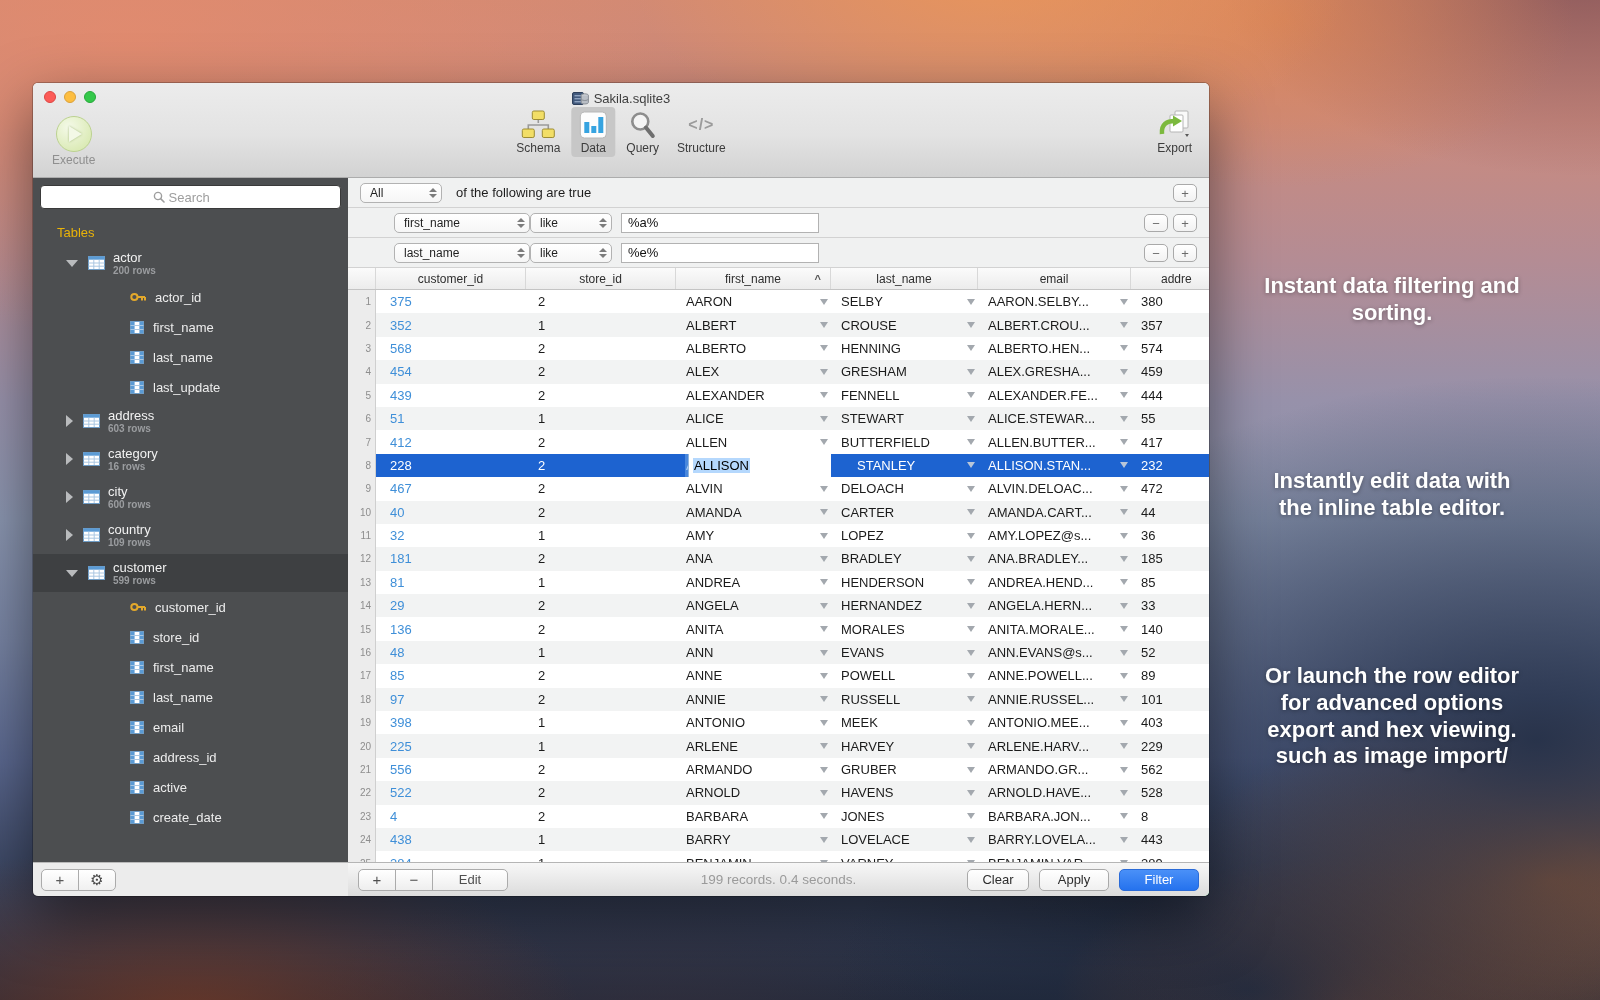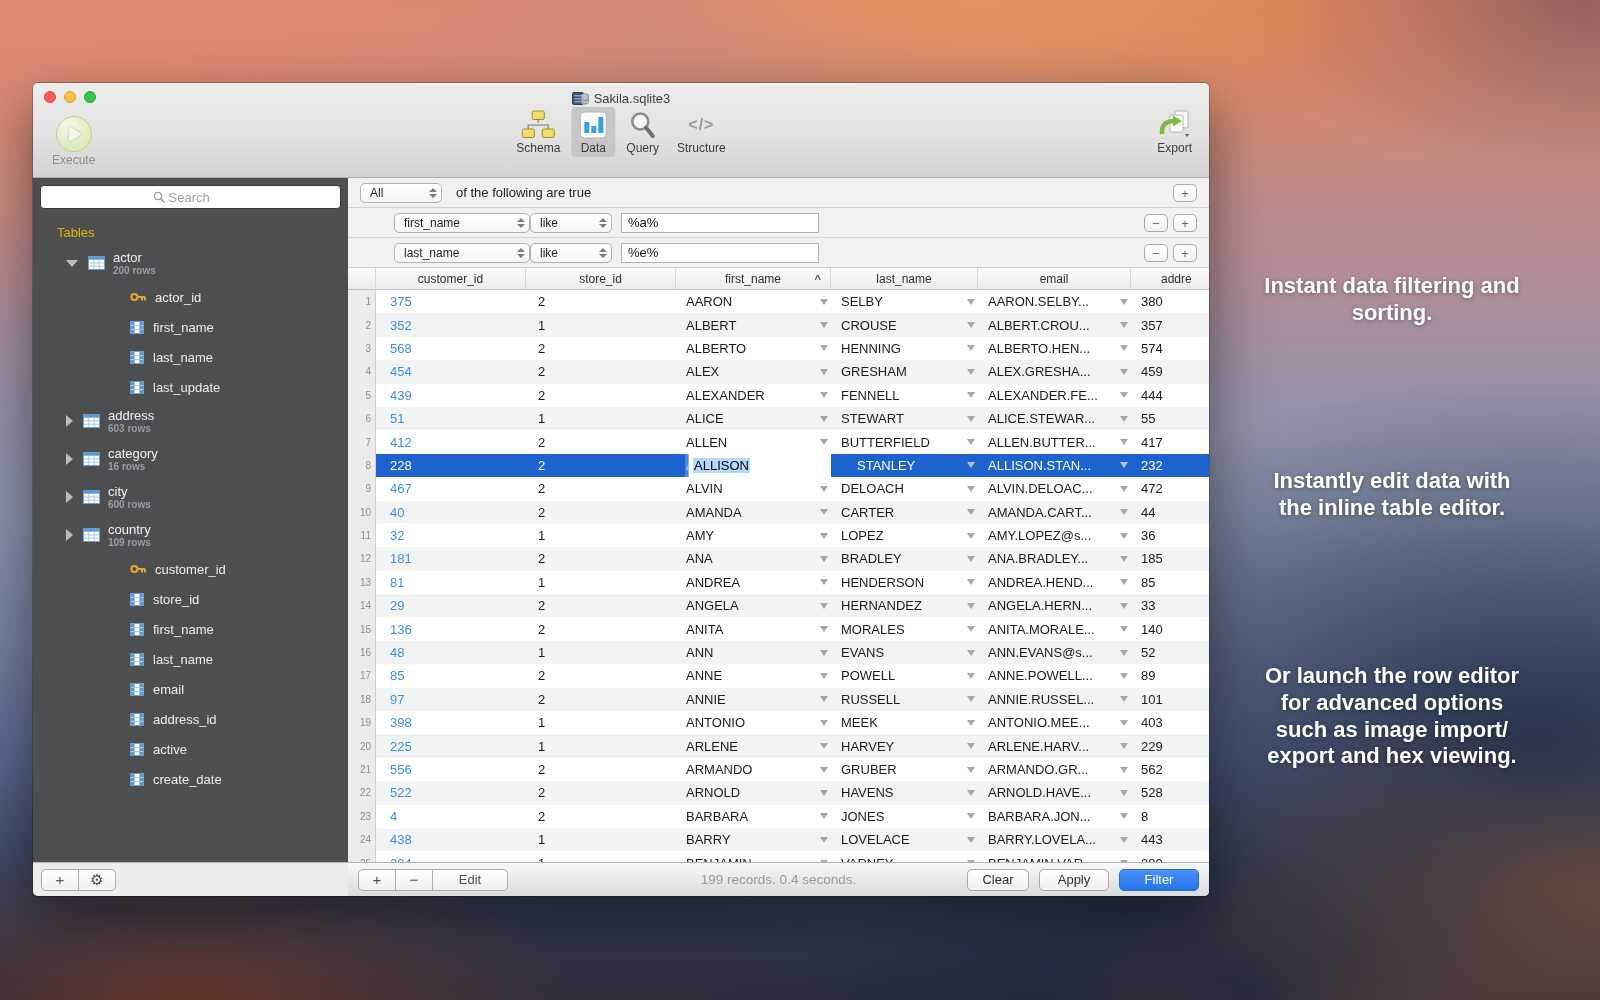--- a/index.html
+++ b/index.html
@@ -183,22 +183,22 @@
       <div>Instant data filtering and</div>
       <div>sorting.</div>
     </div>
   <div class="caption" id="caption-2">
       <div>Instantly edit data with</div>
       <div>the inline table editor.</div>
     </div>
   <div class="caption" id="caption-3">
       <div>Or launch the row editor</div>
       <div>for advanced options</div>
+      <div>export and hex viewing.</div>
       <div>such as image import/</div>
-      <div>export and hex viewing.</div>
     </div>
 
   <div class="window">
 
     <div class="titlebar">
       <div class="traffic">
         <span class="tl red"></span>
         <span class="tl yellow"></span>
         <span class="tl green"></span>
       </div>
@@ -429,20 +429,37 @@
         <line x1="0.5" y1="7" x2="16.5" y2="7" stroke="#aac7e2"></line>
         <line x1="0.5" y1="10.2" x2="16.5" y2="10.2" stroke="#aac7e2"></line>
       </svg>
     </span>
     <span class="tbl-text">
       <span class="tname">country</span>
       <span class="trows">109 rows</span>
     </span>
   </div>
 
+  <div class="tree-table selected">
+    <span class="disc down"></span>
+    <span>
+      <svg width="17" height="14" viewBox="0 0 17 14">
+        <rect x="0.5" y="0.5" width="16" height="13" fill="#fff" stroke="#6f9dc6"></rect>
+        <rect x="0.5" y="0.5" width="16" height="3.2" fill="#5b9bd5"></rect>
+        <line x1="5.8" y1="3.7" x2="5.8" y2="13" stroke="#aac7e2"></line>
+        <line x1="11.2" y1="3.7" x2="11.2" y2="13" stroke="#aac7e2"></line>
+        <line x1="0.5" y1="7" x2="16.5" y2="7" stroke="#aac7e2"></line>
+        <line x1="0.5" y1="10.2" x2="16.5" y2="10.2" stroke="#aac7e2"></line>
+      </svg>
+    </span>
+    <span class="tbl-text">
+      <span class="tname">customer</span>
+      <span class="trows">599 rows</span>
+    </span>
+  </div>
 
   <div class="tree-col">
     <span class="key-icon">
       <svg width="16" height="12" viewBox="0 0 16 12">
         <circle cx="4.4" cy="6" r="3.1" fill="none" stroke="#e3a82b" stroke-width="2"></circle>
         <line x1="7.5" y1="6" x2="15" y2="6" stroke="#e3a82b" stroke-width="2"></line>
         <line x1="12" y1="6" x2="12" y2="9.4" stroke="#e3a82b" stroke-width="2"></line>
         <line x1="15" y1="6" x2="15" y2="9.4" stroke="#e3a82b" stroke-width="2"></line>
       </svg>
     </span>

